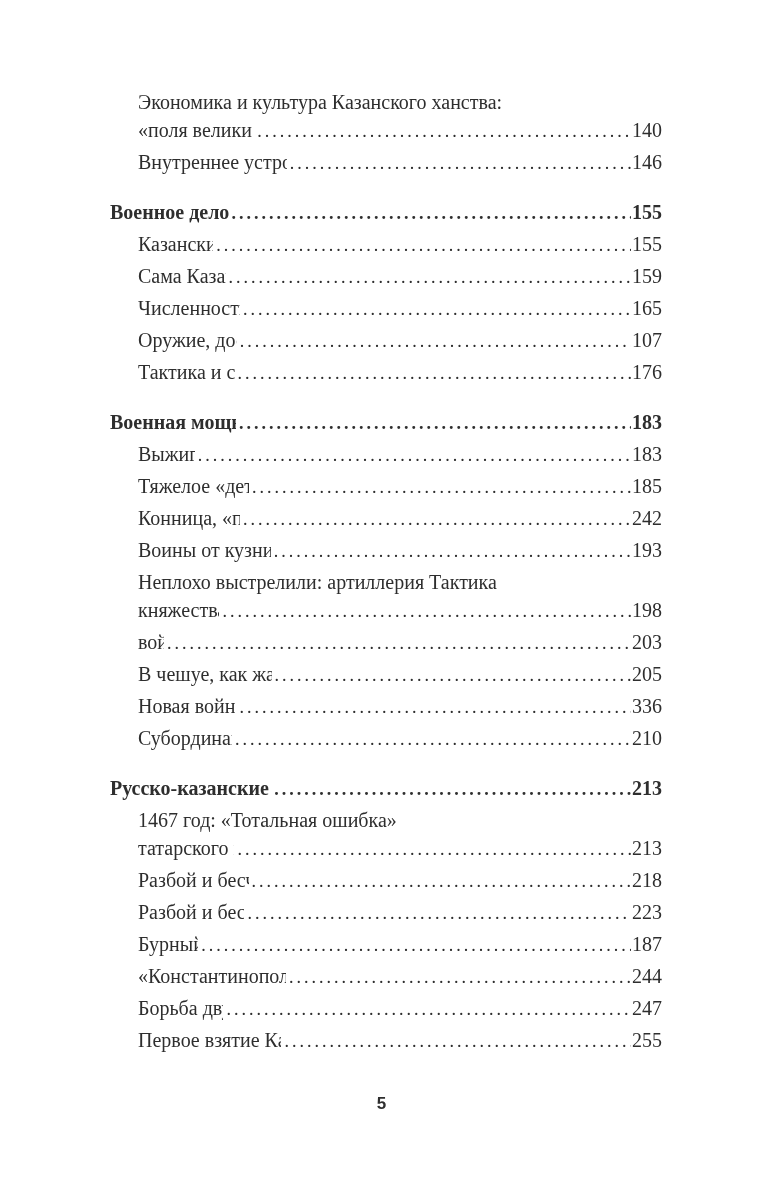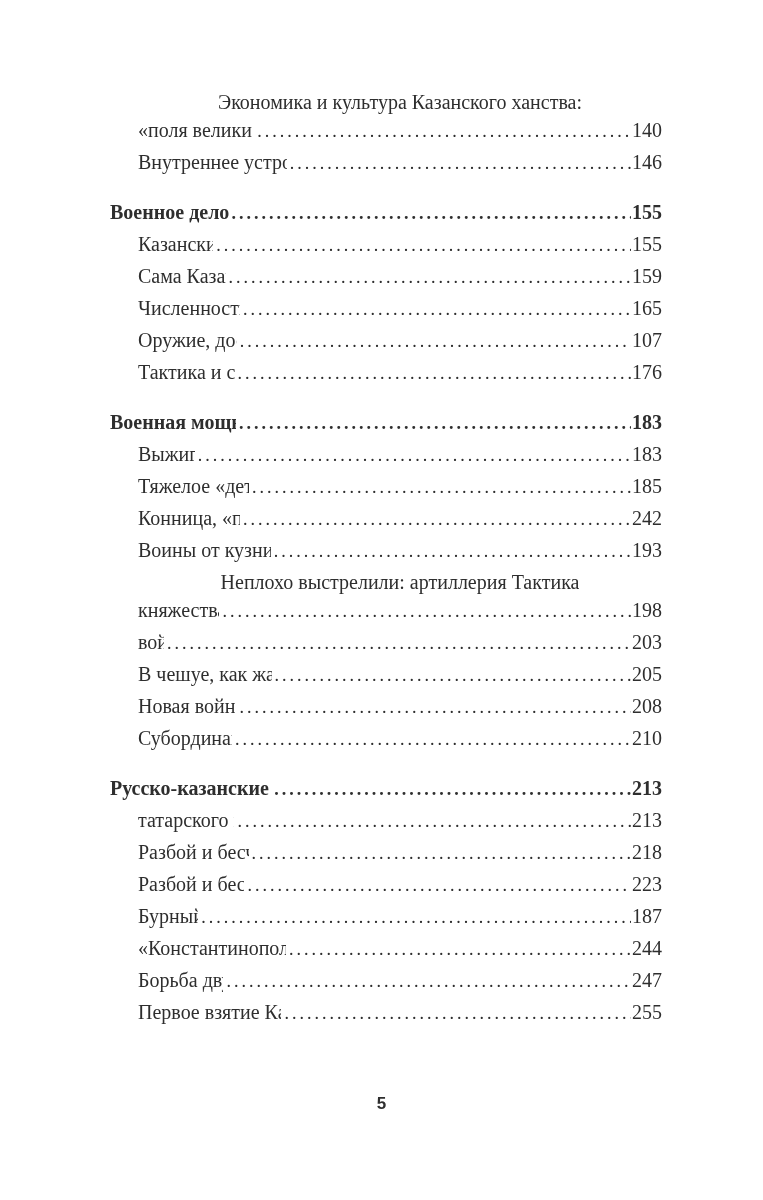--- a/index.html
+++ b/index.html
@@ -17,21 +17,20 @@
     padding: 88px 101px 0 110px;
   }
   .toc-section { margin: 0; }
   .toc-section + .toc-section { margin-top: 21px; }
   .entry { margin-bottom: 3px; }
   .line {
     display: flex;
     align-items: baseline;
     line-height: 28px;
     font-size: 20px;
-    justify-content: center;
   }
   .chapter .line { font-weight: bold; }
   .item { margin-left: 28px; }
   .txt { white-space: nowrap; flex: 0 1 auto; overflow: hidden; }
   .dots {
     flex: 1 1 auto;
     min-width: 0;
     overflow: hidden;
     white-space: nowrap;
     margin: 0 1px 0 3px;
@@ -181,41 +180,44 @@
       <div class="line">
         <span class="txt">В чешуе, как жар горя: защита и вооружение</span>
         <span class="dots"></span>
         <span class="pg">205</span>
       </div>
     </div>
     <div class="entry item">
       <div class="line">
         <span class="txt">Новая война: малая, да удалая</span>
         <span class="dots"></span>
-        <span class="pg">208</span>
+        <span class="pg">336</span>
       </div>
     </div>
     <div class="entry item">
       <div class="line">
         <span class="txt">Субординация и управление</span>
         <span class="dots"></span>
         <span class="pg">210</span>
       </div>
     </div>
   </div>
 
   <div class="toc-section">
     <div class="entry chapter">
       <div class="line">
         <span class="txt">Русско-казанские отношения во времена Ивана III</span>
         <span class="dots"></span>
         <span class="pg">213</span>
       </div>
     </div>
     <div class="entry item">
+      <div class="line">
+        <span class="txt">1467 год: «Тотальная ошибка»</span>
+      </div>
       <div class="line">
         <span class="txt">татарского престолонаследия</span>
         <span class="dots"></span>
         <span class="pg">213</span>
       </div>
     </div>
     <div class="entry item">
       <div class="line">
         <span class="txt">Разбой и бесчинство по-московски</span>
         <span class="dots"></span>

